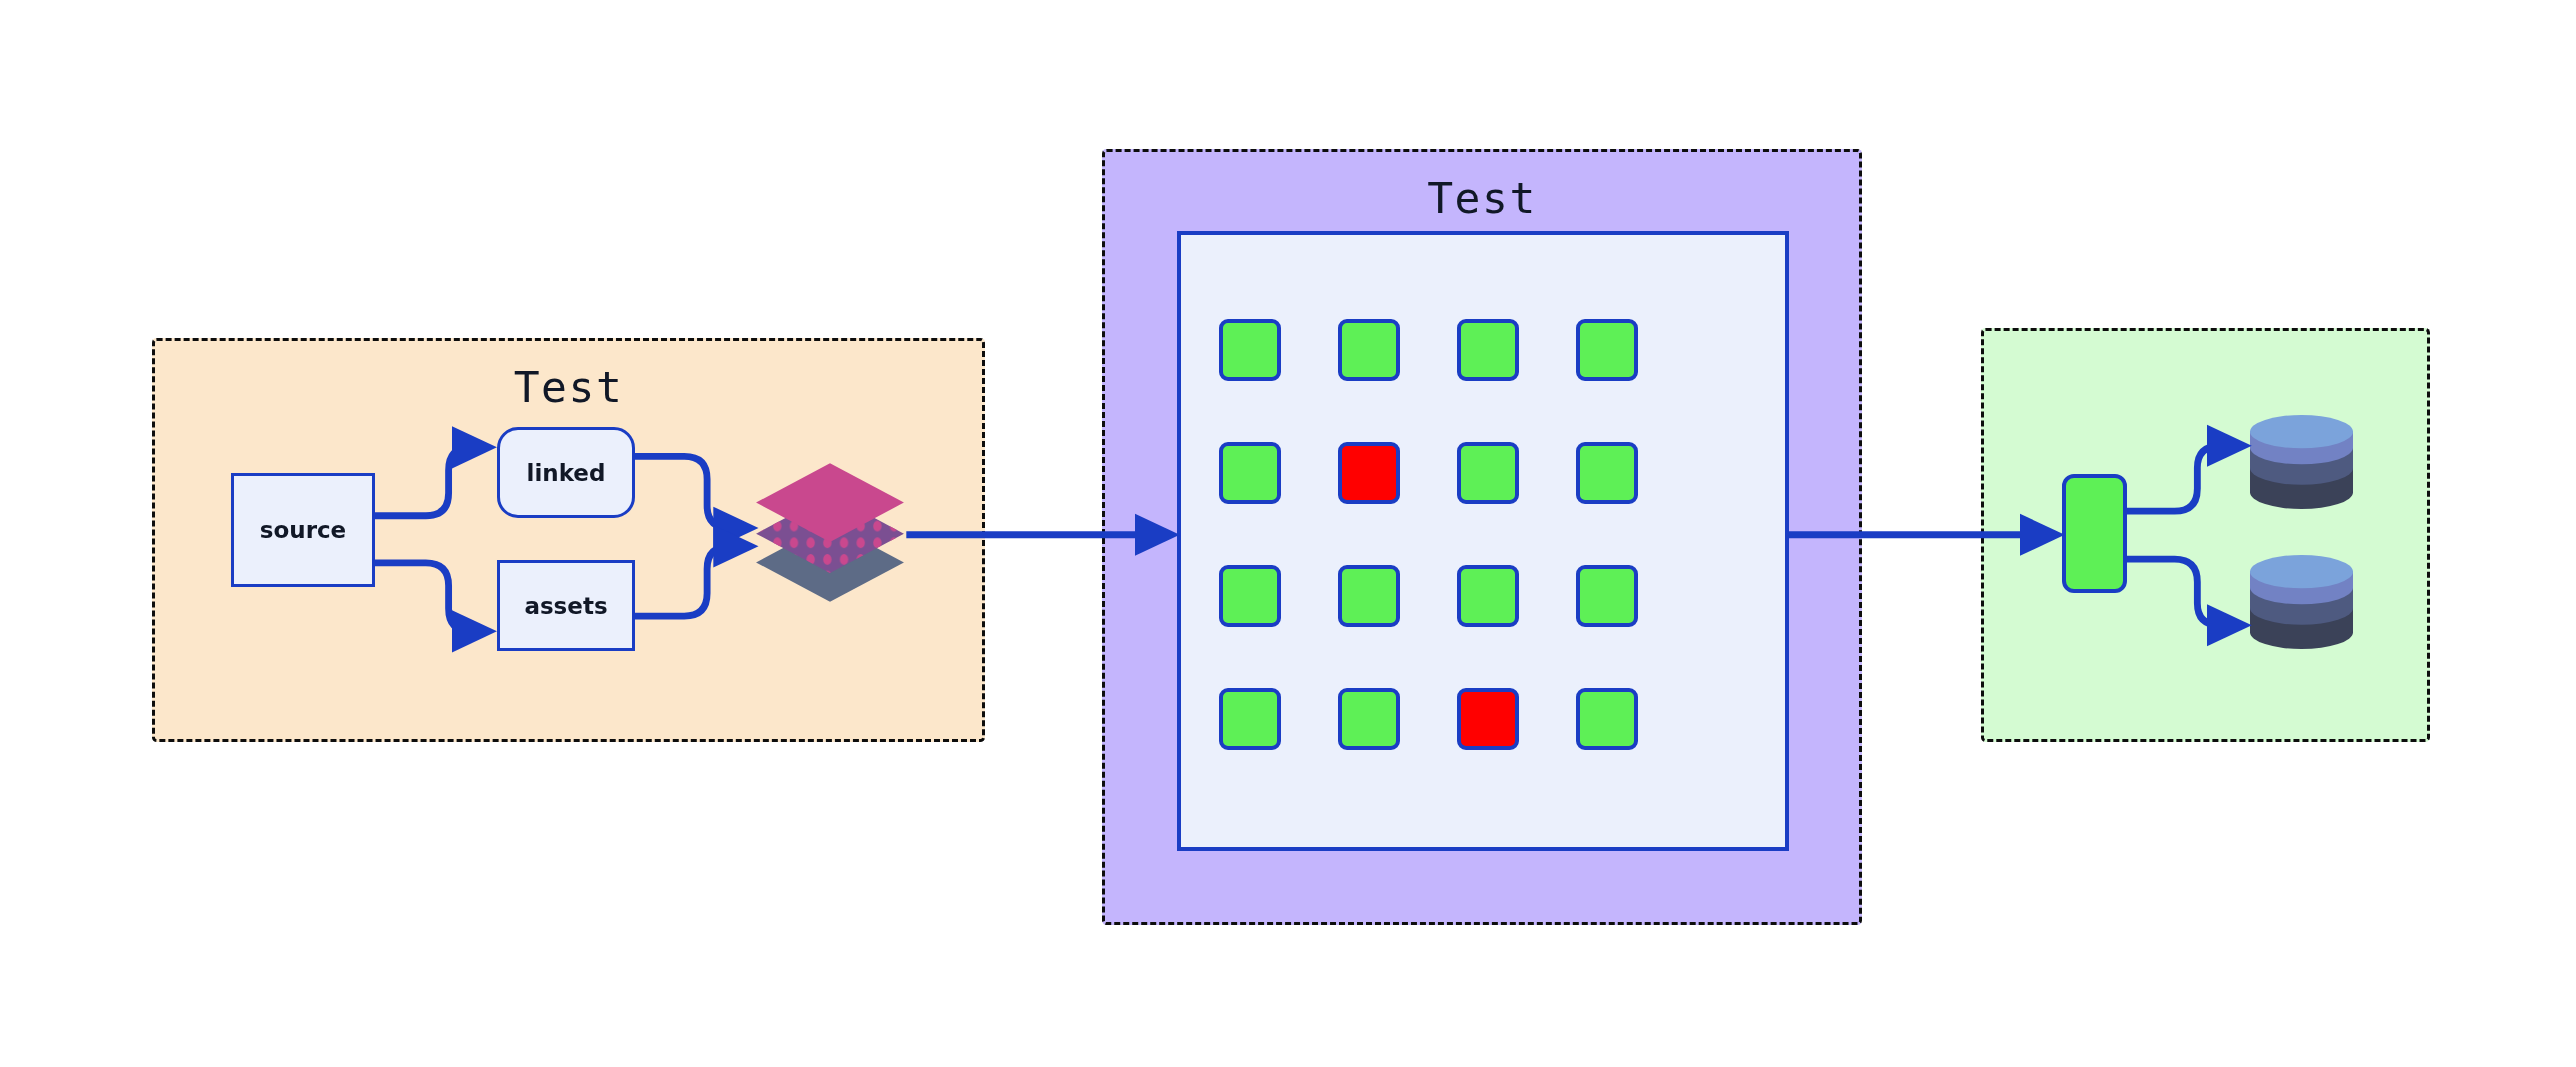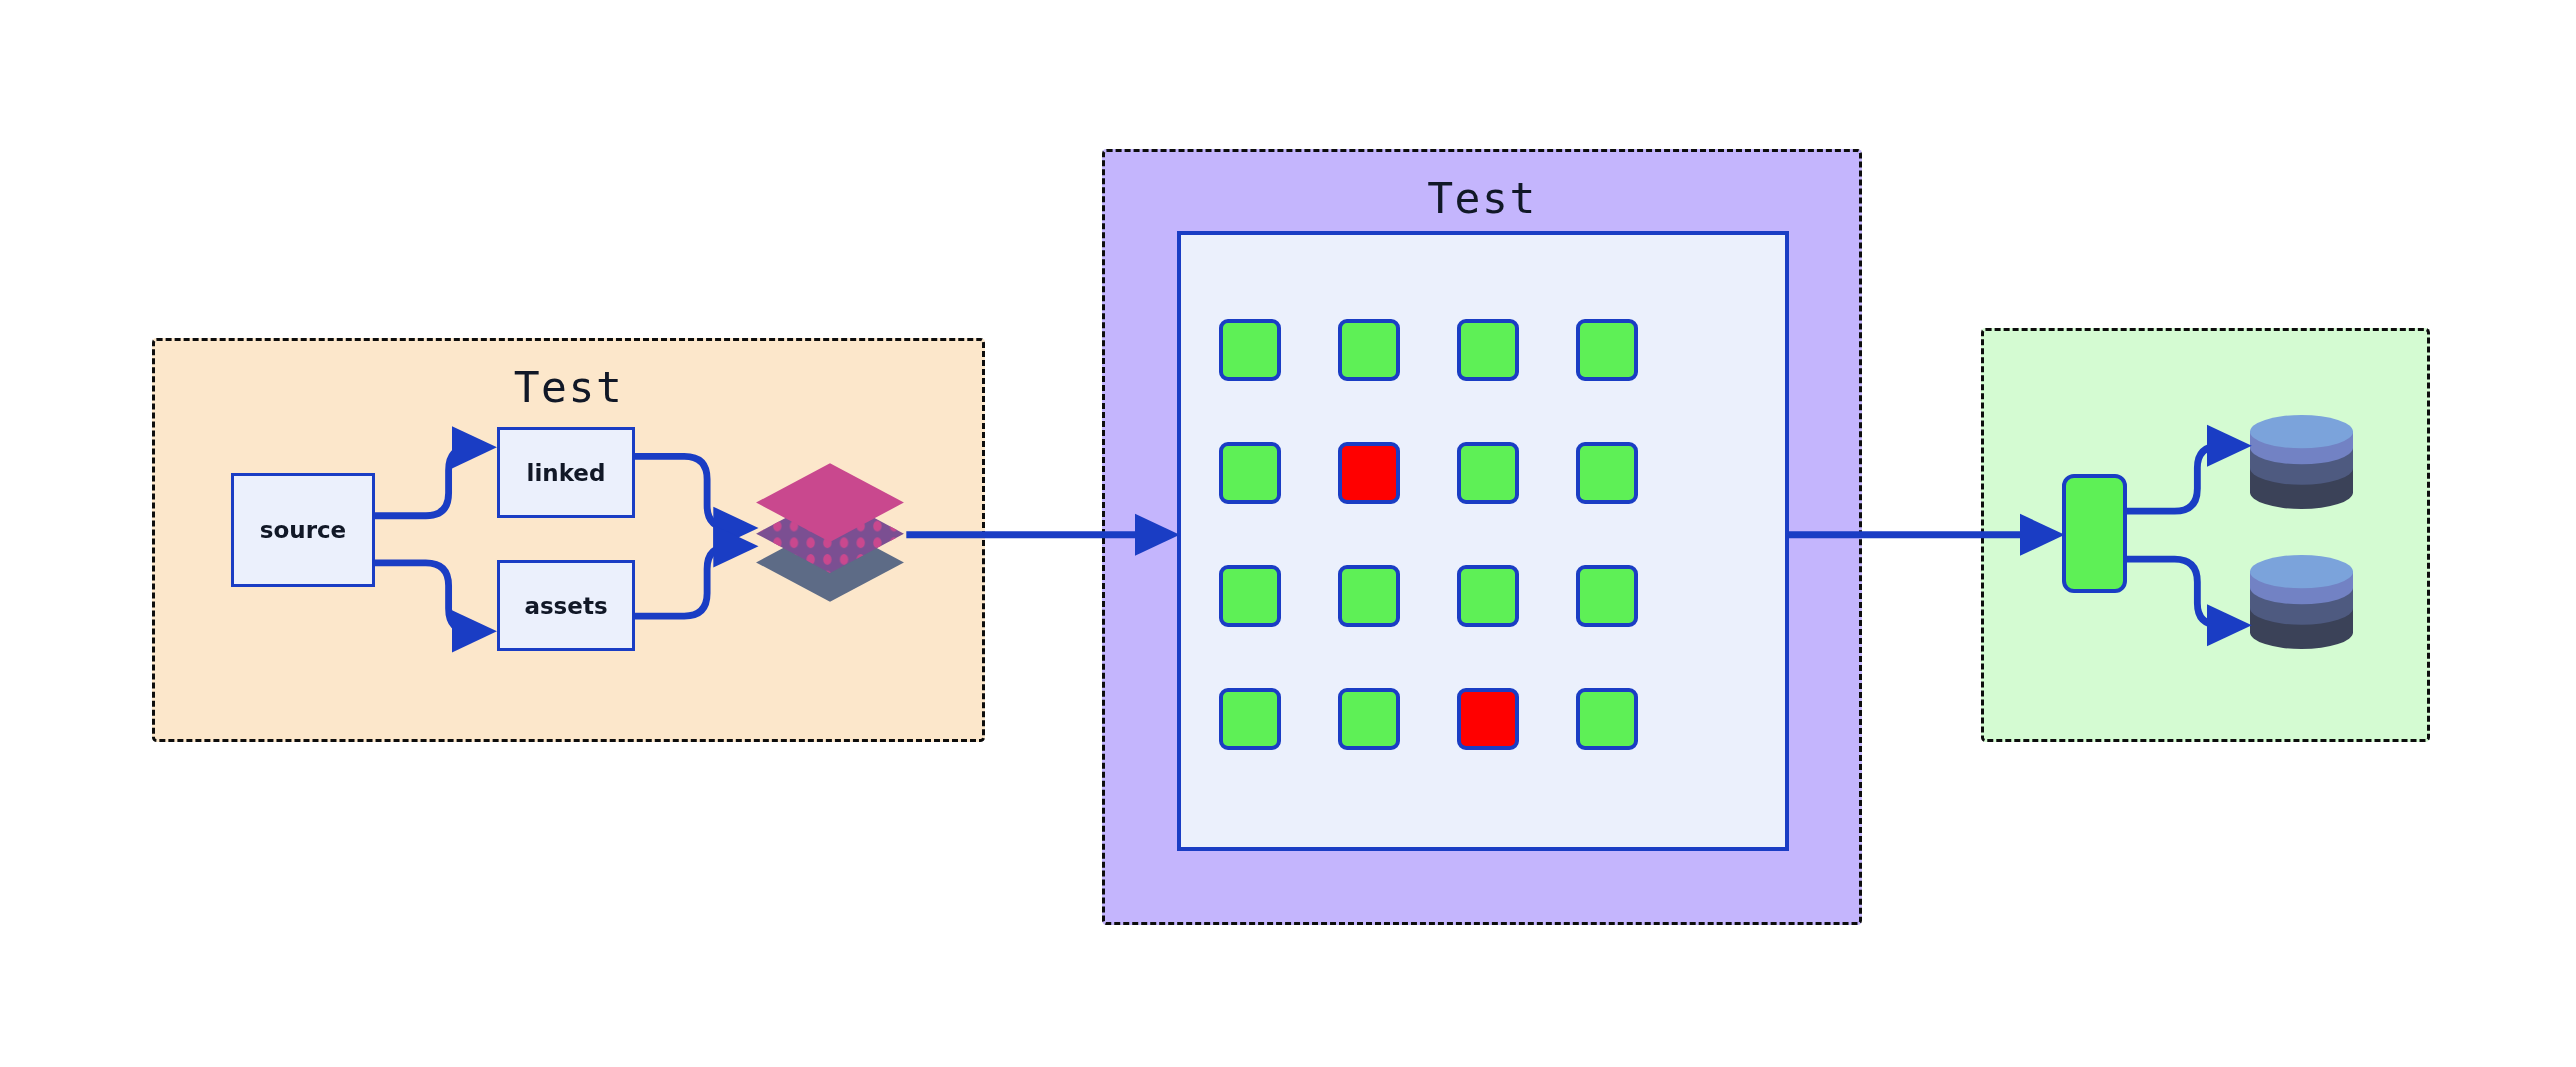--- a/index.html
+++ b/index.html
@@ -162,21 +162,21 @@
         <polygon points="102.5,57 200,109 102.5,161 5,109" fill="#7B4F92"></polygon>
         <polygon points="102.5,57 200,109 102.5,161 5,109" fill="url(#dots)"></polygon>
 
         <polygon points="102.5,16 200,68 102.5,120 5,68" fill="#C9488E"></polygon>
       </svg>
     </div>
 
     <div class="node-box" id="node-source" style="left:76px; top:132px;">
       <span>source</span>
     </div>
-    <div class="node-box" id="node-linked" style="left:342px; top:86px;">
+    <div class="node-box" id="node-linked" style="left:342px; top:86px;border-radius:21px;">
       <span>linked</span>
     </div>
     <div class="node-box" id="node-assets" style="left:342px; top:219px;justify-content:center;">
       <span>assets</span>
     </div>
   </div>
 
   <div class="group" id="group-test">
     <div class="group-title">Test</div>
 

